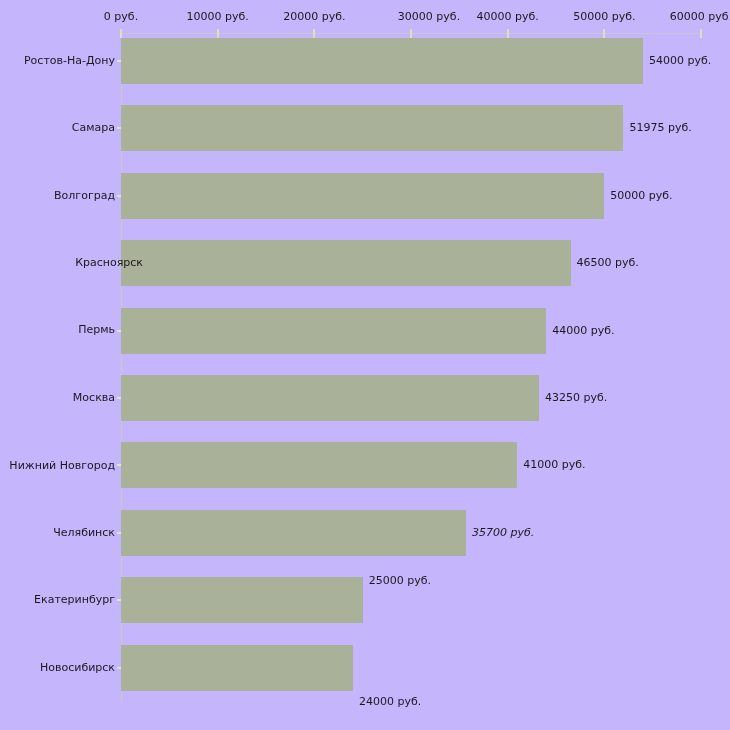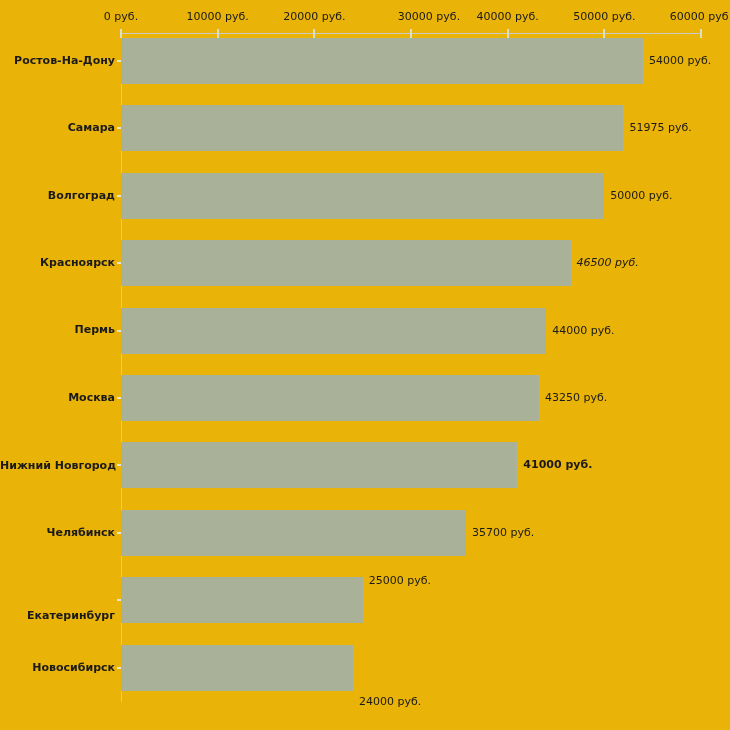--- a/index.html
+++ b/index.html
@@ -45,33 +45,32 @@
     position: absolute;
     background: #a9b199;
   }
   .category-label {
     position: absolute;
     left: 0;
     width: 115px;
     text-align: right;
     white-space: nowrap;
     line-height: 13px;
-    font-weight: bold;
   }
   .value-label {
     position: absolute;
     white-space: nowrap;
     line-height: 13px;
     text-align: center;
   }
 </style>
 </head>
 <body>
 
-<div id="chart" style="color: rgb(26, 26, 26); background: #eab308;">
+<div id="chart" style="color: rgb(26, 26, 26); background: #c4b5fd;">
     <div class="axis-line" style="left: 121px; top: 33px; width: 580px; height: 1px;"></div>
     <div class="axis-line" style="left: 121px; top: 33px; width: 1px; height: 669px;"></div>
     <div class="x-tick-mark" style="left: 121px; top: 29px; background: rgb(220, 223, 192);"></div>
     <div class="x-tick-label" style="left: 121px;">0 руб.</div>
     <div class="x-tick-mark" style="left: 217.667px; top: 29px; background: rgb(220, 223, 192);"></div>
     <div class="x-tick-label" style="left: 217.667px;">10000 руб.</div>
     <div class="x-tick-mark" style="left: 314.333px; top: 29px; background: rgb(220, 223, 192);"></div>
     <div class="x-tick-label" style="left: 314.333px;">20000 руб.</div>
     <div class="x-tick-mark" style="left: 411px; top: 29px; background: rgb(220, 223, 192);"></div>
     <div class="x-tick-label" style="left: 411px; margin-left: 18px;">30000 руб.</div>
@@ -88,39 +87,39 @@
     <div class="bar" style="left: 121px; top: 105.4px; width: 502.425px; height: 46px; background: rgb(169, 177, 153);"></div>
     <div class="y-tick-mark" style="left: 117px; top: 127.4px;"></div>
     <div class="category-label" style="top: 121.4px;">Самара</div>
     <div class="value-label" style="left: 629.425px; top: 121.4px;">51975 руб.</div>
     <div class="bar" style="left: 121px; top: 172.8px; width: 483.333px; height: 46px; background: rgb(169, 177, 153);"></div>
     <div class="y-tick-mark" style="left: 117px; top: 194.8px;"></div>
     <div class="category-label" style="top: 188.8px;">Волгоград</div>
     <div class="value-label" style="left: 610.333px; top: 188.8px;">50000 руб.</div>
     <div class="bar" style="left: 121px; top: 240.2px; width: 449.5px; height: 46px; background: rgb(169, 177, 153);"></div>
     <div class="y-tick-mark" style="left: 117px; top: 262.2px;"></div>
-    <div class="category-label" style="top: 256.2px;">Красноярск</div>
-    <div class="value-label" style="left: 576.5px; top: 256.2px; font-style: italic;">46500 руб.</div>
+    <div class="category-label" style="top: 256.2px; padding-left: 28px;">Красноярск</div>
+    <div class="value-label" style="left: 576.5px; top: 256.2px;">46500 руб.</div>
     <div class="bar" style="left: 121px; top: 307.6px; width: 425.333px; height: 46px; background: rgb(169, 177, 153);"></div>
     <div class="y-tick-mark" style="left: 117px; top: 329.6px;"></div>
     <div class="category-label" style="top: 317px; margin-top: 6px;">Пермь</div>
     <div class="value-label" style="left: 552.333px; top: 323.6px;">44000 руб.</div>
     <div class="bar" style="left: 121px; top: 375px; width: 418.083px; height: 46px; background: rgb(169, 177, 153);"></div>
     <div class="y-tick-mark" style="left: 117px; top: 397px;"></div>
     <div class="category-label" style="top: 391px;">Москва</div>
     <div class="value-label" style="left: 545.083px; top: 391px;">43250 руб.</div>
     <div class="bar" style="left: 121px; top: 442.4px; width: 396.333px; height: 46px; background: rgb(169, 177, 153);"></div>
     <div class="y-tick-mark" style="left: 117px; top: 464.4px;"></div>
     <div class="category-label" style="top: 459px;">Нижний Новгород</div>
-    <div class="value-label" style="left: 523.333px; top: 458.4px; font-weight: bold;">41000 руб.</div>
+    <div class="value-label" style="left: 523.333px; top: 458.4px;">41000 руб.</div>
     <div class="bar" style="left: 121px; top: 509.8px; width: 345.1px; height: 46px; background: rgb(169, 177, 153);"></div>
     <div class="y-tick-mark" style="left: 117px; top: 531.8px;"></div>
     <div class="category-label" style="top: 525.8px;">Челябинск</div>
-    <div class="value-label" style="left: 472.1px; top: 525.8px;">35700 руб.</div>
+    <div class="value-label" style="left: 472.1px; top: 525.8px; font-style: italic;">35700 руб.</div>
     <div class="bar" style="left: 121px; top: 577.2px; width: 241.667px; height: 46px; background: rgb(169, 177, 153);"></div>
     <div class="y-tick-mark" style="left: 117px; top: 599.2px;"></div>
-    <div class="category-label" style="top: 593.2px; margin-top: 16px;">Екатеринбург</div>
+    <div class="category-label" style="top: 593.2px;">Екатеринбург</div>
     <div class="value-label" style="left: 368.667px; top: 574px;">25000 руб.</div>
     <div class="bar" style="left: 121px; top: 644.6px; width: 232px; height: 46px; background: rgb(169, 177, 153);"></div>
     <div class="y-tick-mark" style="left: 117px; top: 666.6px;"></div>
     <div class="category-label" style="top: 660.6px;">Новосибирск</div>
     <div class="value-label" style="left: 359px; top: 695px;">24000 руб.</div>
   </div>
 
 </body></html>

